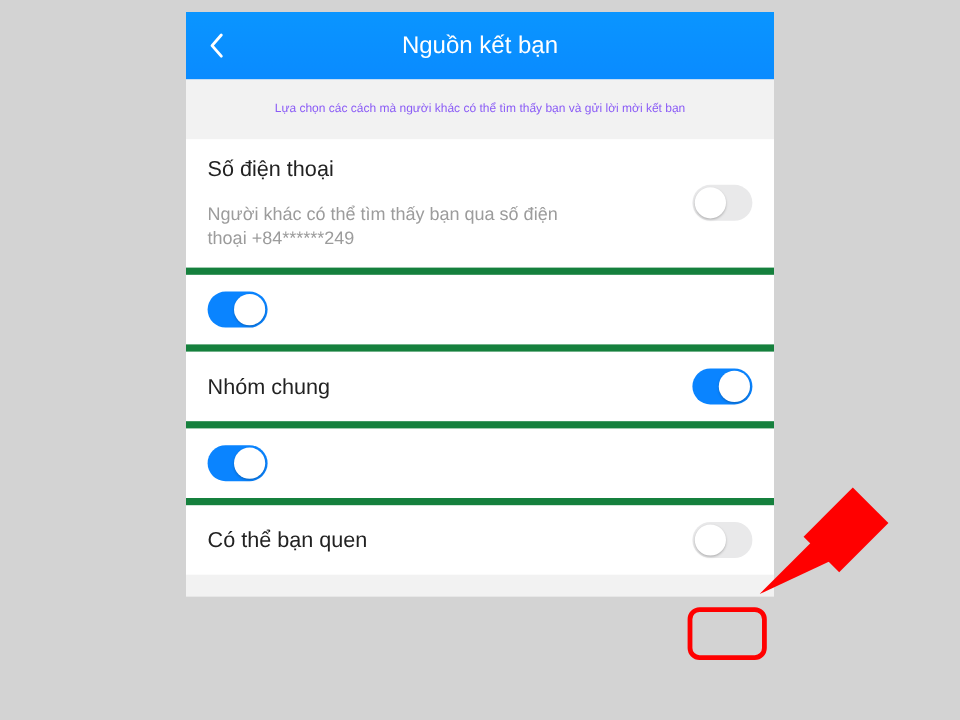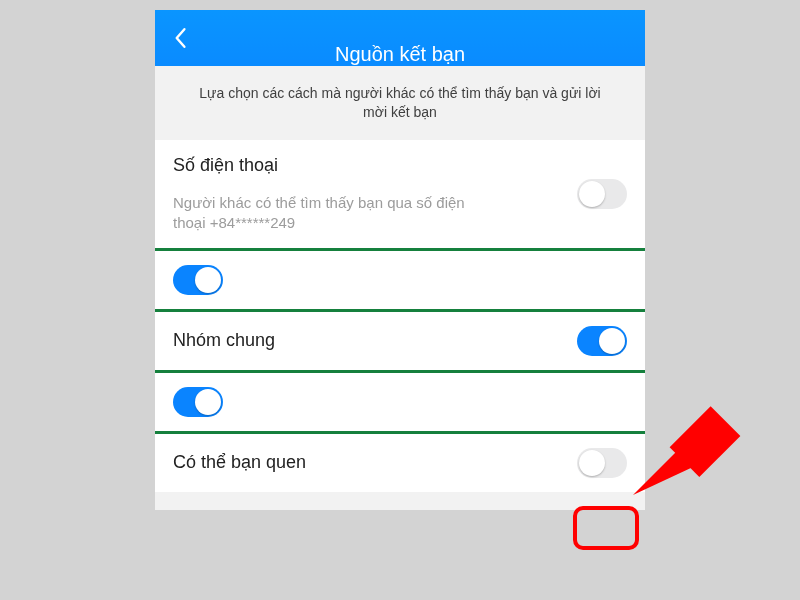--- a/index.html
+++ b/index.html
@@ -15,21 +15,21 @@
   .phone {
     width: 490px;
     background: #f2f2f2;
     position: relative;
     overflow: visible;
   }
   .header {
     background: linear-gradient(180deg, #0a95ff 0%, #0a8bff 100%);
     height: 56px;
     display: flex;
-    align-items: flex-end;
+    align-items: center;
     position: relative;
   }
   .back {
     position: absolute;
     left: 14px;
     top: 50%;
     transform: translateY(-50%);
     width: 22px;
     height: 22px;
     display: flex;
@@ -40,32 +40,32 @@
   .back svg { width: 14px; height: 22px; }
   .title {
     color: #fff;
     font-size: 20px;
     font-weight: 400;
     width: 100%;
     text-align: center;
   }
   .descbar {
     background: #f2f2f2;
-    color: #404040;
-    font-size: 14px;
+    color: #8b5cf6;
+    font-size: 10px;
     text-align: center;
     padding: 18px 40px 18px 40px;
     line-height: 1.35;
   }
   .list { background: #fff; }
   .row {
     display: flex;
     align-items: center;
     padding: 14px 18px 14px 18px;
-    border-bottom: 3px solid #15803d;
+    border-bottom: 6px solid #15803d;
     min-height: 58px;
   }
   .row:last-child { border-bottom: none; }
   .row .txt { flex: 1; }
   .row .lbl {
     font-size: 18px;
     color: #222;
     line-height: 1.3;
   }
   .row .sub {

